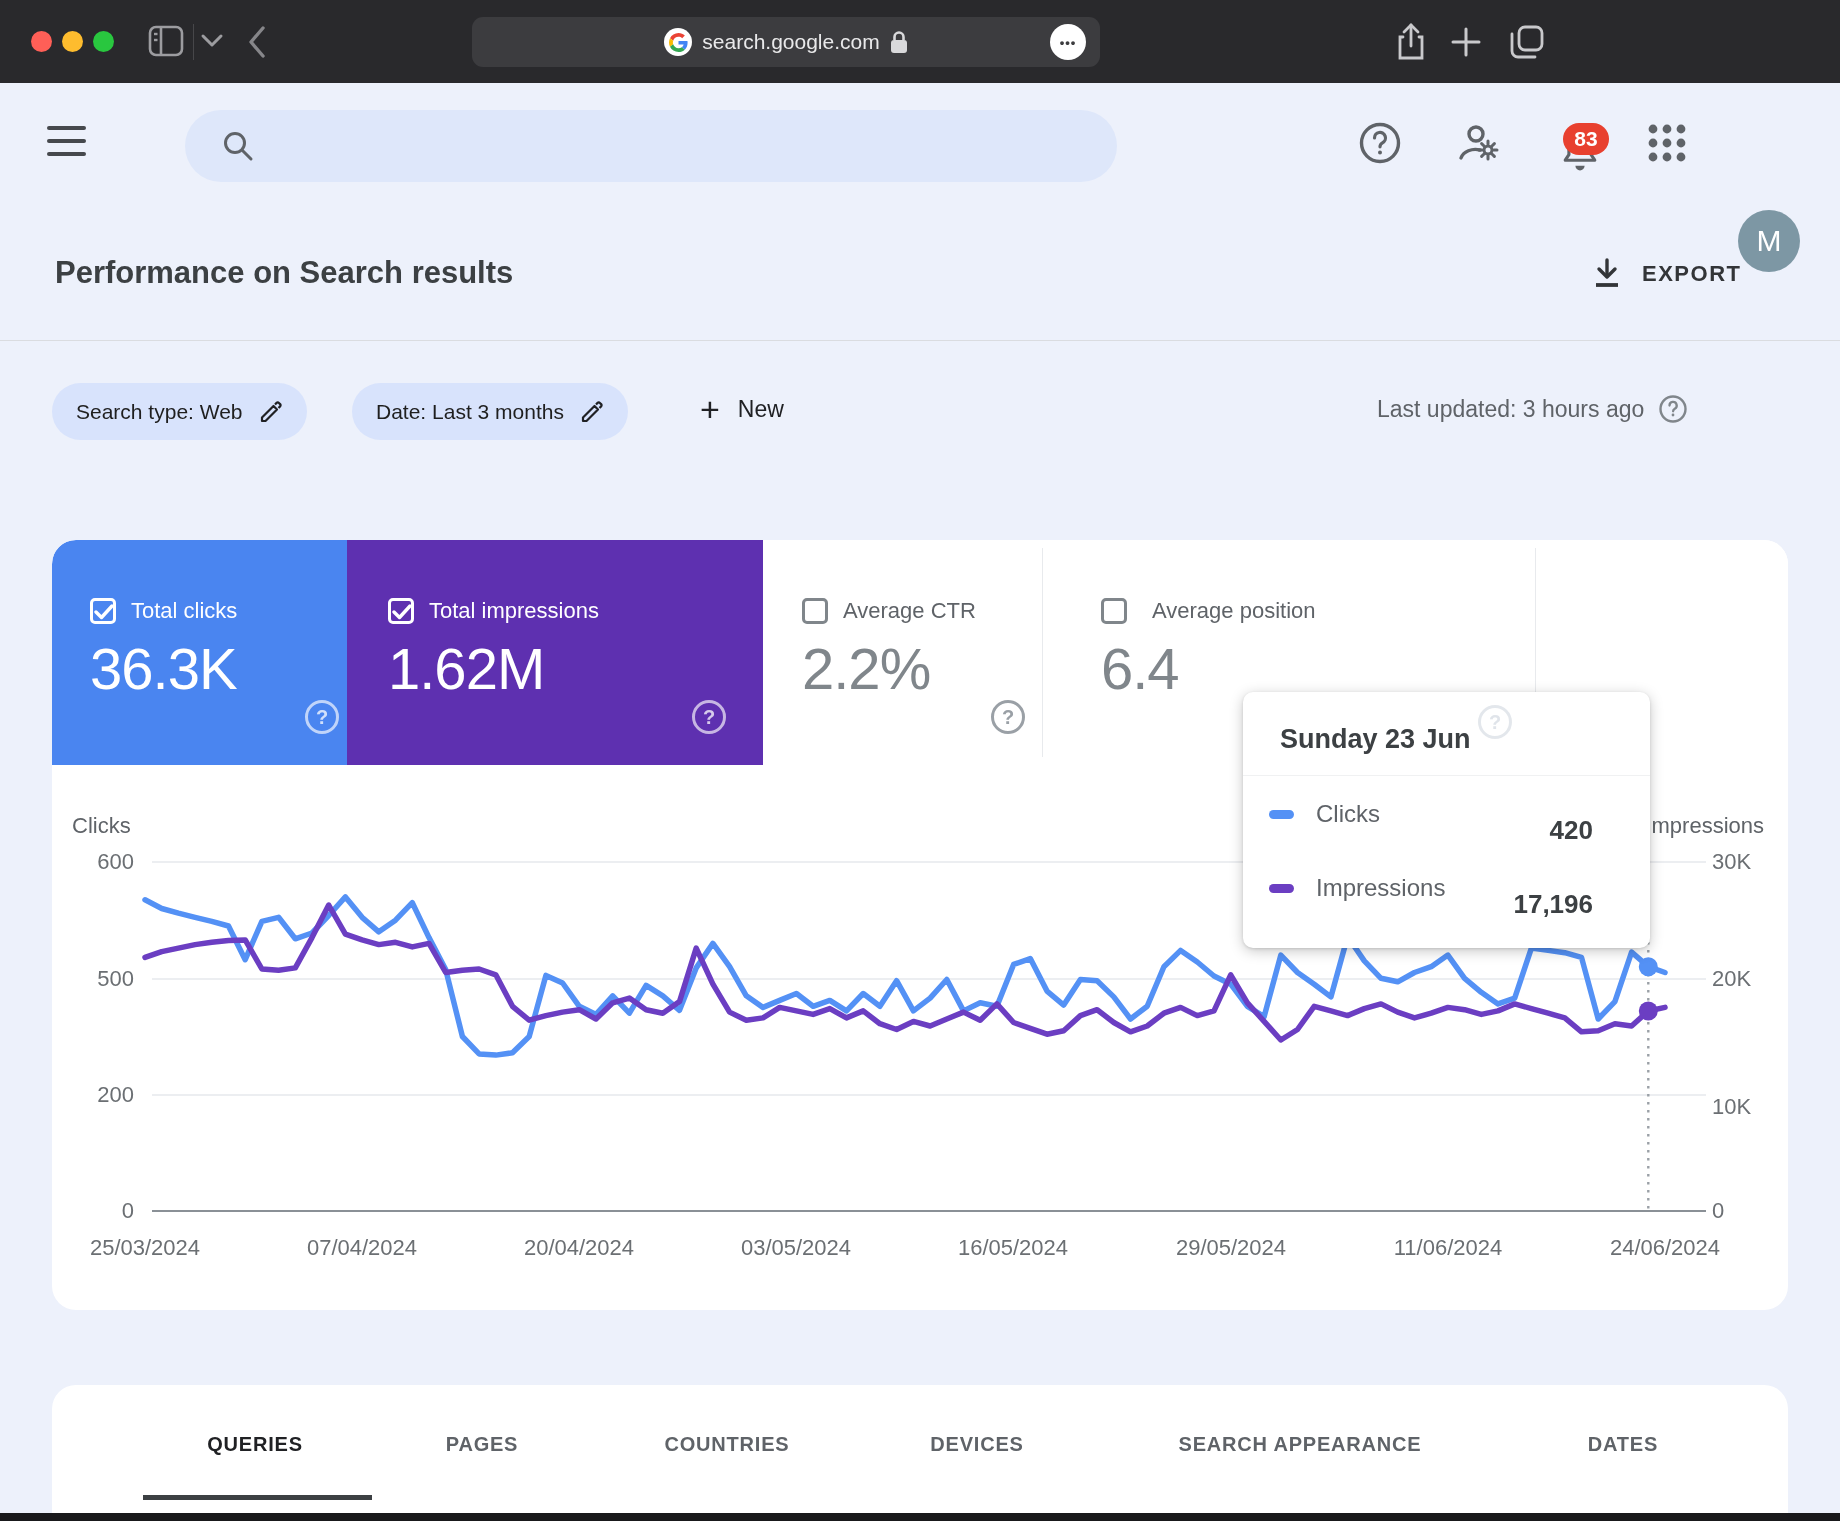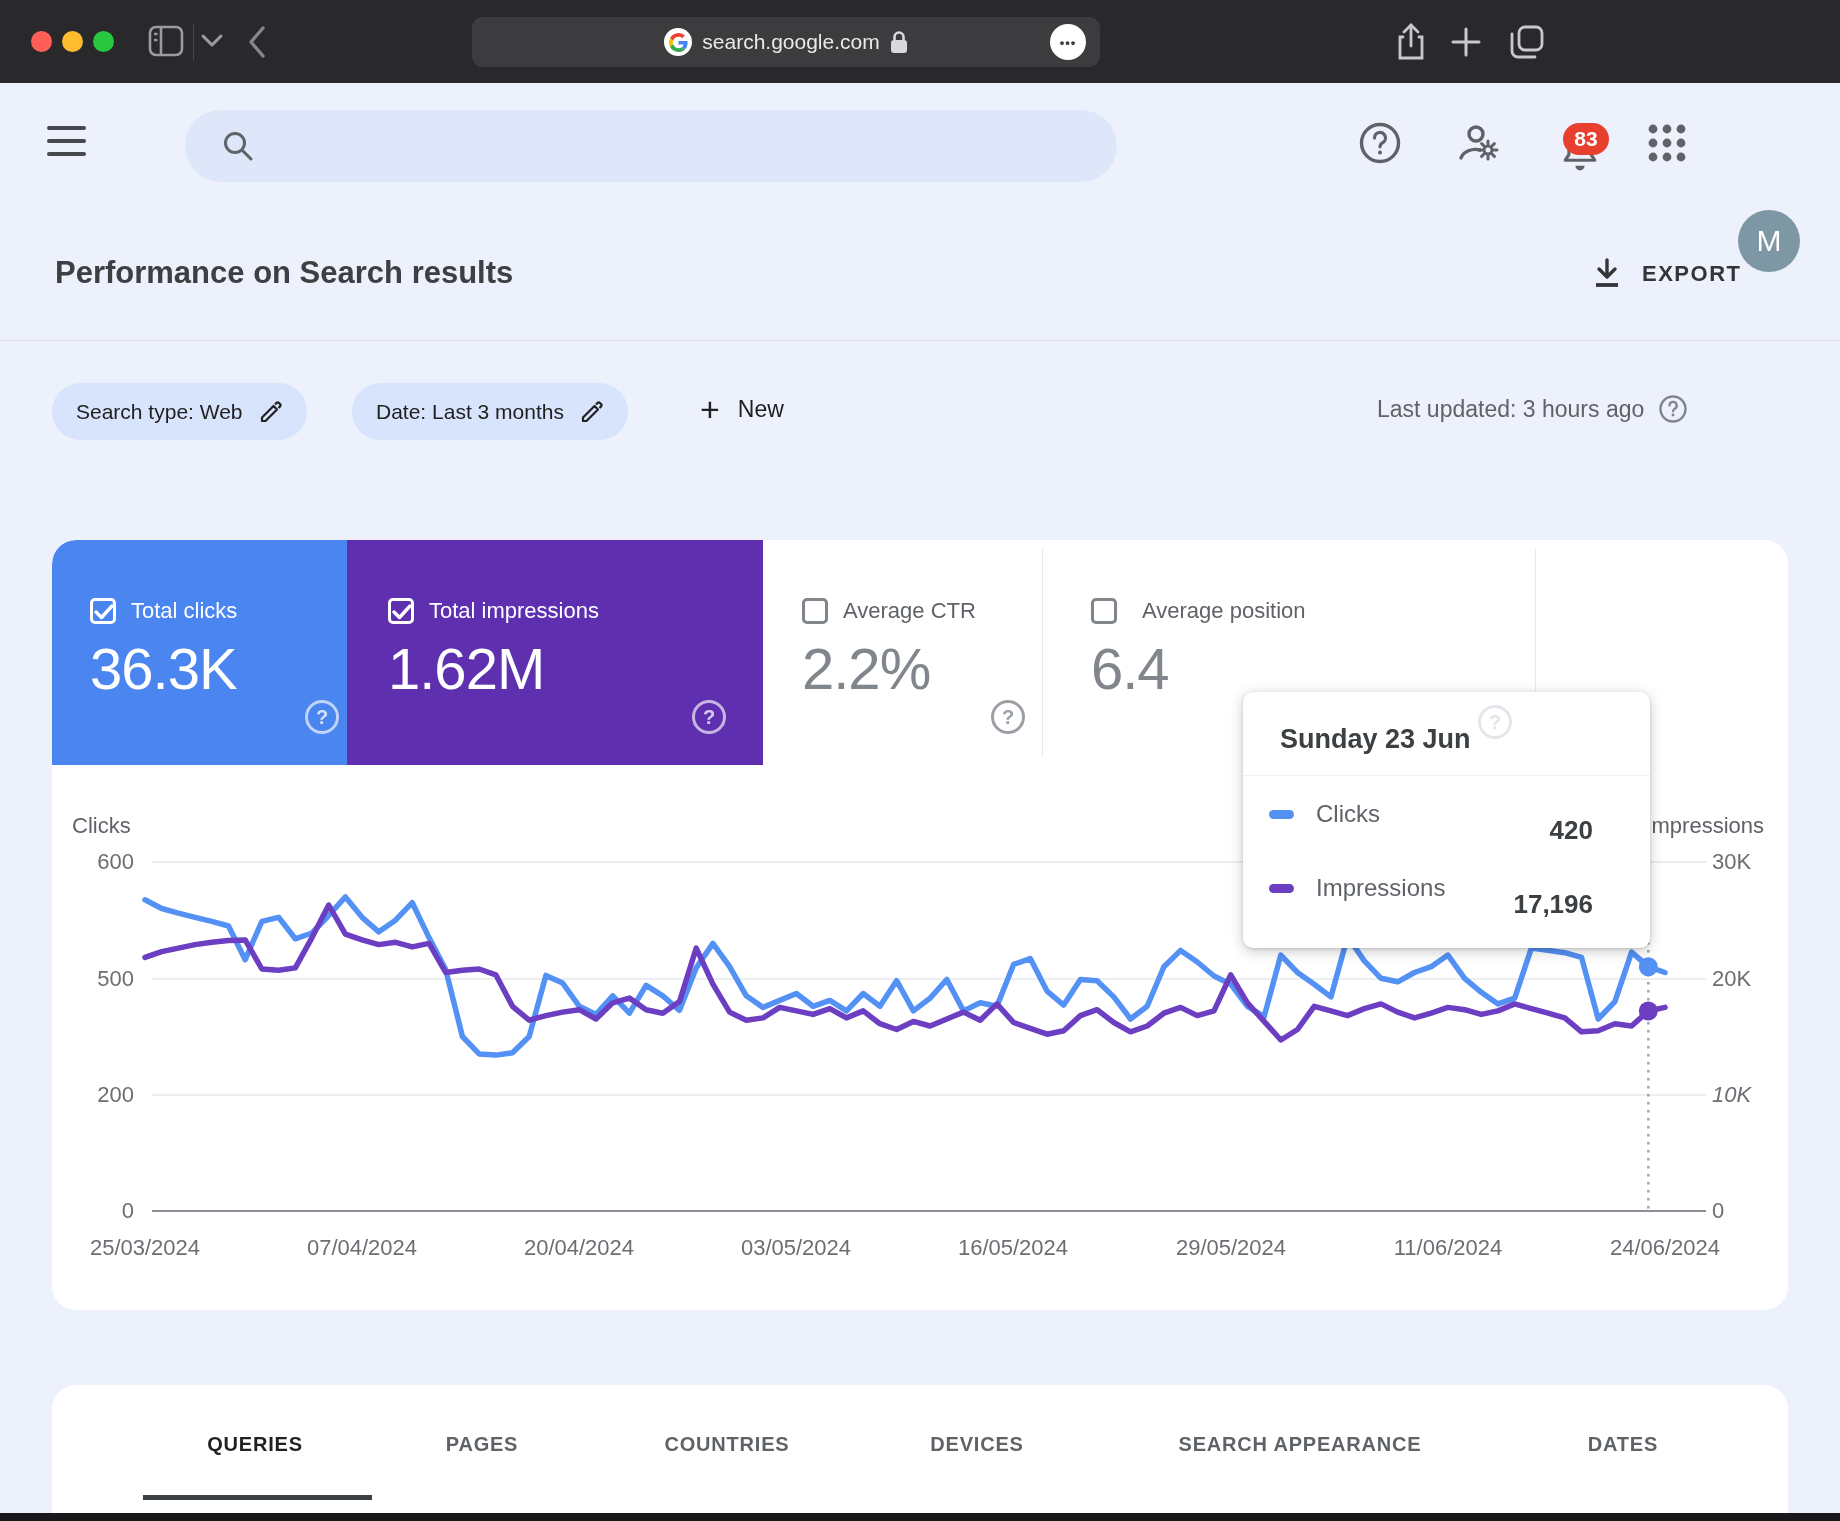--- a/index.html
+++ b/index.html
@@ -61,21 +61,21 @@
   .metric .head { position:absolute; top:58px; display:flex; align-items:center; gap:15px; }
   .m0 .head,.m1 .head { color:#fff; }
   .m2 .head,.m3 .head { color:#5f6368; }
   .metric .head .lbl { font-size:22px; }
   .metric .value { position:absolute; top:95px; font-size:58px; letter-spacing:-1px; }
   .m0 .value,.m1 .value { color:#fff; }
   .m2 .value,.m3 .value { color:#80868b; }
   .m0 .head,.m0 .value { left:38px; }
   .m1 .head,.m1 .value { left:41px; }
   .m2 .head,.m2 .value { left:39px; }
-  .m3 .head,.m3 .value { left:49px;gap:25px; }
+  .m3 .head,.m3 .value { left:59px;gap:25px; }
   .cbx { width:26px; height:26px; border-radius:5px; position:relative; flex:0 0 auto; }
   .cbx.on { border:3px solid #fff; }
   .cbx.off { border:3px solid #80868b; }
   .cbx.on svg { position:absolute; left:1px; top:2px; }
   .qmark { position:absolute; width:34px; height:34px; border-radius:50%; border:3px solid; font-size:20px; font-weight:bold;
            display:flex; align-items:center; justify-content:center; }
   .metric .qmark, .q-pos { left:auto; }
   .q-card-white { border-color:#9aa0a6; color:#9aa0a6; }
   .q-card-tint  { border-color:rgba(255,255,255,.65); color:rgba(255,255,255,.75); }
 
@@ -353,21 +353,21 @@
     <div class="gridline" style="top:329px;"></div>
     <div class="gridline zero" style="top:445px;"></div>
 
     <span class="tick l" style="top:84px;">600</span>
     <span class="tick l" style="top:201px;">500</span>
     <span class="tick l" style="top:317px;">200</span>
     <span class="tick l" style="top:433px;">0</span>
 
     <span class="tick r" style="top:84px;">30K</span>
     <span class="tick r" style="top:201px;">20K</span>
-    <span class="tick r" style="top:317px;font-style:italic;">10K</span>
+    <span class="tick r" style="top:329px;">10K</span>
     <span class="tick r" style="top:433px;">0</span>
 
     <svg class="plot" viewBox="0 0 1520 349" preserveAspectRatio="none" overflow="visible">
         <line x1="1503.2967032967033" y1="0" x2="1503.2967032967033" y2="349" stroke="#9aa0a6" stroke-width="2.4" stroke-dasharray="2.5 5.5"></line>
         <polyline points="0.0,37.8 16.7,46.5 33.4,51.2 50.1,55.3 66.8,59.3 83.5,64.0 100.2,97.7 116.9,59.3 133.6,55.3 150.3,76.8 167.0,71.0 183.7,53.5 200.4,34.9 217.1,55.3 233.8,69.8 250.5,58.2 267.3,40.7 284.0,75.6 300.7,107.6 317.4,174.5 334.1,191.9 350.8,193.1 367.5,190.8 384.2,174.5 400.9,113.4 417.6,121.0 434.3,144.3 451.0,152.4 467.7,133.8 484.4,151.2 501.1,123.3 517.8,133.8 534.5,148.3 551.2,105.9 567.9,81.4 584.6,104.7 601.3,133.8 618.0,145.4 634.7,138.4 651.4,131.5 668.1,144.3 684.8,138.4 701.5,148.9 718.2,131.5 734.9,144.3 751.6,118.7 768.4,148.9 785.1,136.1 801.8,117.5 818.5,148.9 835.2,140.8 851.9,144.3 868.6,102.4 885.3,96.6 902.0,129.1 918.7,143.1 935.4,117.5 952.1,118.7 968.8,134.9 985.5,157.0 1002.2,144.3 1018.9,104.7 1035.6,88.4 1052.3,100.0 1069.0,114.0 1085.7,122.2 1102.4,144.3 1119.1,154.7 1135.8,93.1 1152.5,110.5 1169.2,122.2 1185.9,134.9 1202.6,74.5 1219.3,98.9 1236.0,116.3 1252.7,119.8 1269.5,110.5 1286.2,104.7 1302.9,93.1 1319.6,116.3 1336.3,130.3 1353.0,141.9 1369.7,136.1 1386.4,86.1 1403.1,88.4 1419.8,90.7 1436.5,95.4 1453.2,157.0 1469.9,139.6 1486.6,90.2 1503.3,104.7 1520.0,110.5" fill="none" stroke="#5491f5" stroke-width="5.5" stroke-linejoin="round" stroke-linecap="round"></polyline>
         <polyline points="0.0,95.4 16.7,89.6 33.4,86.1 50.1,82.6 66.8,80.3 83.5,78.5 100.2,77.9 116.9,107.0 133.6,108.2 150.3,105.9 167.0,75.6 183.7,43.0 200.4,72.1 217.1,77.9 233.8,82.6 250.5,80.3 267.3,84.9 284.0,81.4 300.7,110.5 317.4,108.2 334.1,107.0 350.8,112.8 367.5,144.3 384.2,158.2 400.9,153.6 417.6,150.1 434.3,147.7 451.0,157.0 467.7,140.8 484.4,136.1 501.1,147.7 517.8,151.2 534.5,139.6 551.2,86.1 567.9,122.2 584.6,150.1 601.3,158.2 618.0,155.9 634.7,145.4 651.4,148.9 668.1,152.4 684.8,146.6 701.5,155.9 718.2,148.9 734.9,161.7 751.6,167.5 768.4,159.4 785.1,164.0 801.8,157.0 818.5,150.1 835.2,158.2 851.9,141.9 868.6,160.5 885.3,166.4 902.0,172.2 918.7,168.7 935.4,153.6 952.1,147.7 968.8,160.5 985.5,169.8 1002.2,164.0 1018.9,151.2 1035.6,145.4 1052.3,153.6 1069.0,148.9 1085.7,112.8 1102.4,140.8 1119.1,159.4 1135.8,178.0 1152.5,167.5 1169.2,144.3 1185.9,148.9 1202.6,153.6 1219.3,146.6 1236.0,141.9 1252.7,150.1 1269.5,155.9 1286.2,151.2 1302.9,145.4 1319.6,147.7 1336.3,152.4 1353.0,148.9 1369.7,141.9 1386.4,146.6 1403.1,151.2 1419.8,155.9 1436.5,169.8 1453.2,168.7 1469.9,161.7 1486.6,164.0 1503.3,149.0 1520.0,145.4" fill="none" stroke="#6b3ec2" stroke-width="5.5" stroke-linejoin="round" stroke-linecap="round"></polyline>
         <circle cx="1503.2967032967033" cy="104.70000000000002" r="9.5" fill="#5491f5"></circle>
         <circle cx="1503.2967032967033" cy="148.95319999999998" r="9.5" fill="#6b3ec2"></circle>
       </svg>
 

